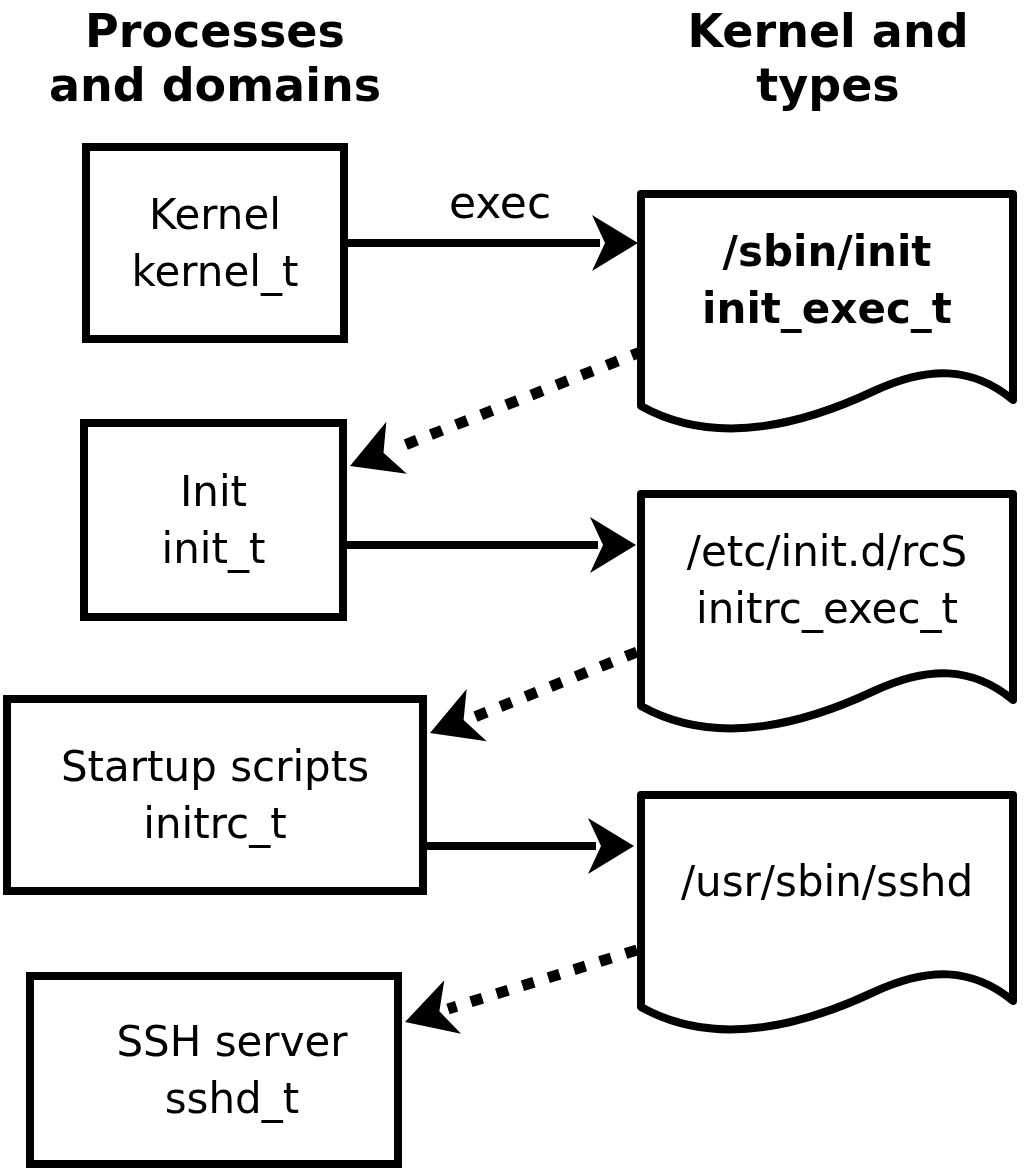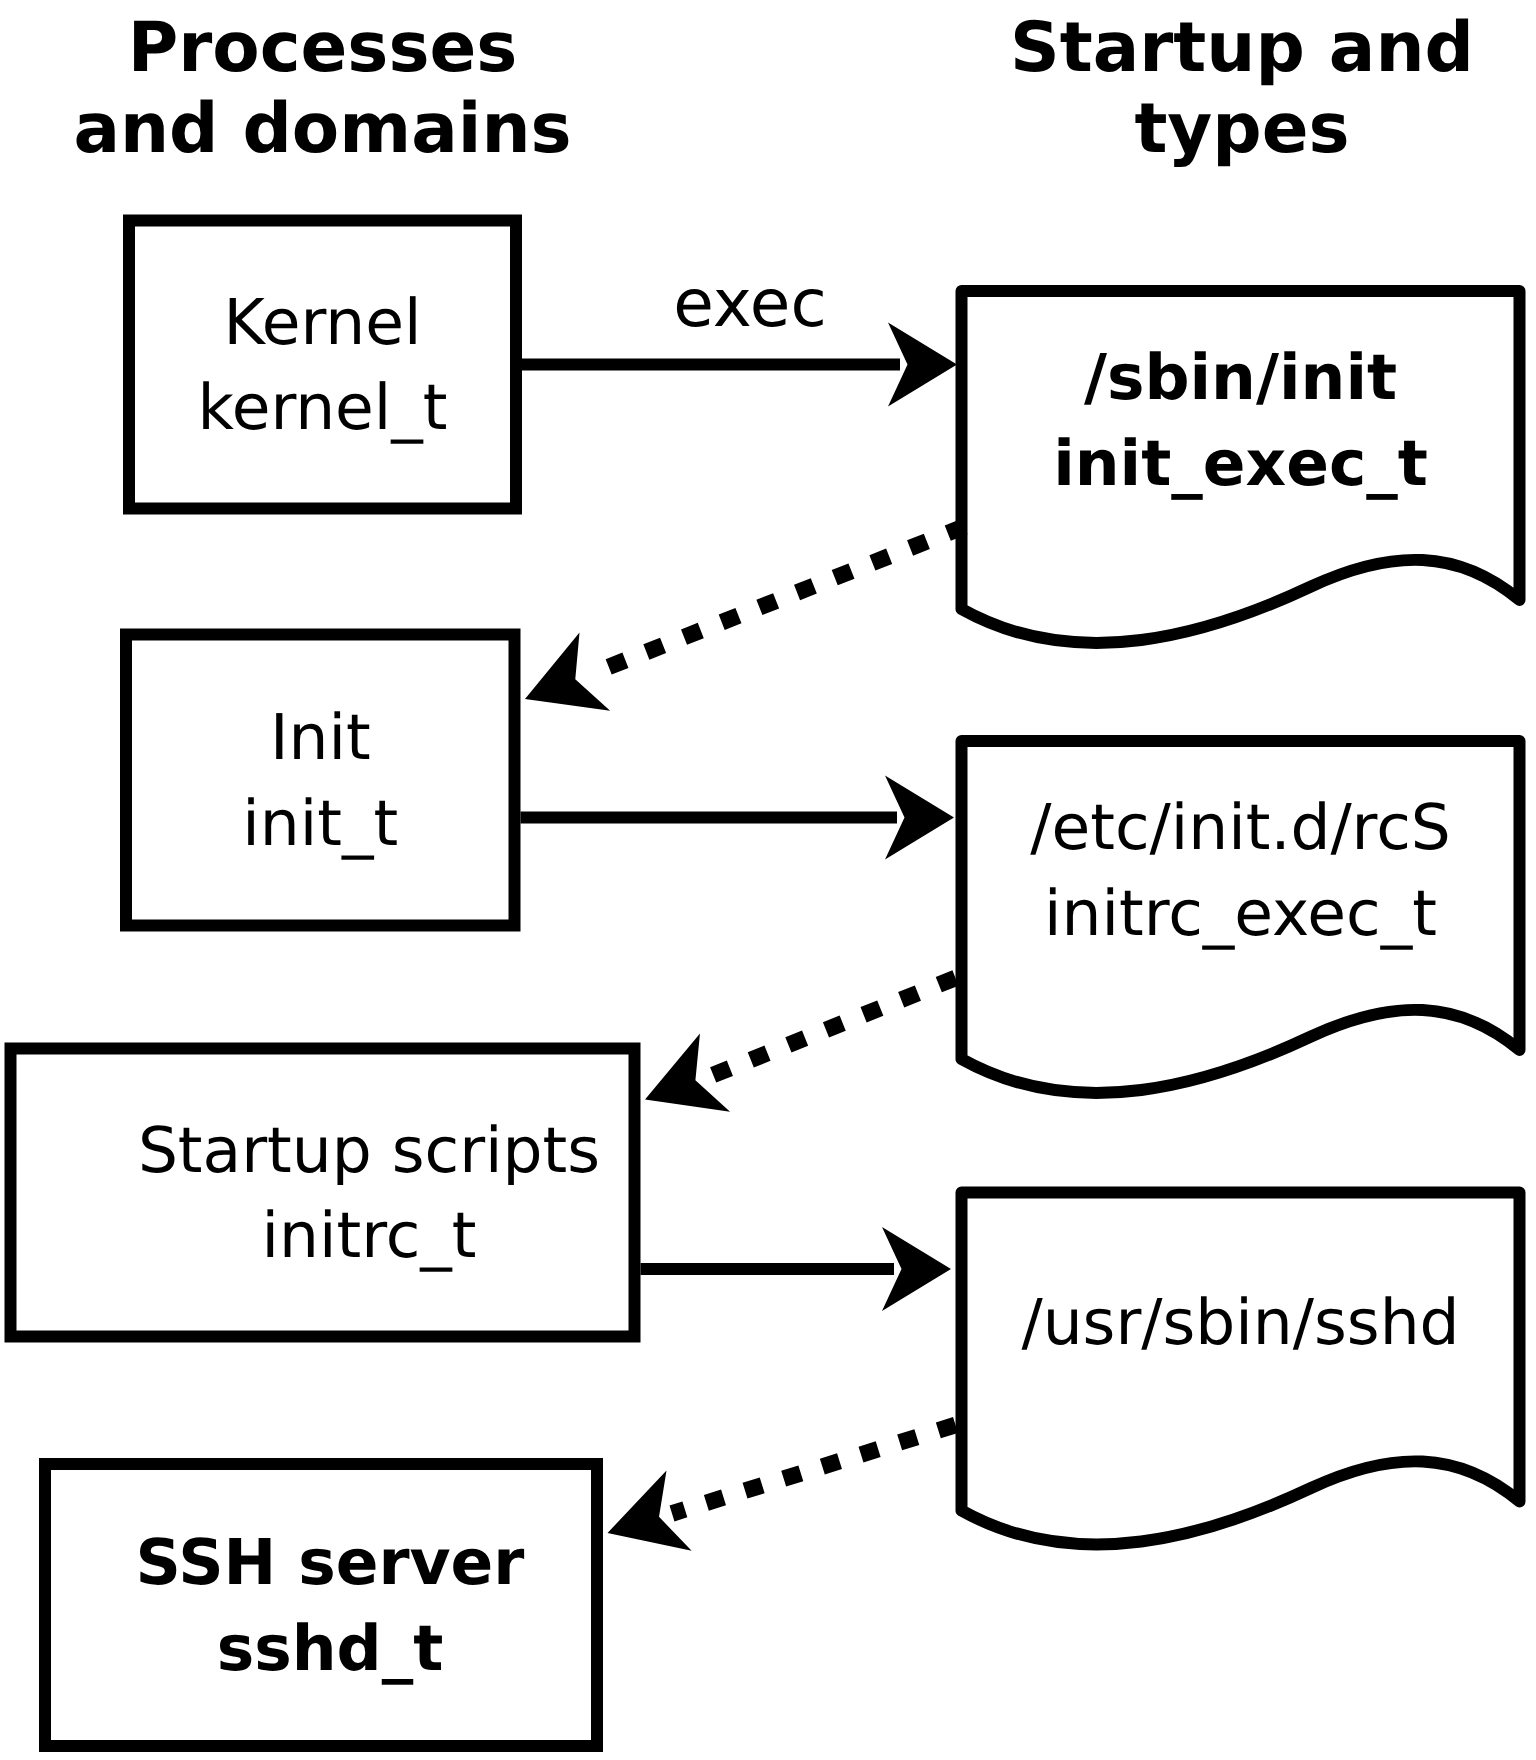--- a/index.html
+++ b/index.html
@@ -57,39 +57,39 @@
       <line x1="637" y1="950" x2="448" y2="1009" stroke="#000000" stroke-width="11" stroke-dasharray="12 15"></line>
       <polygon points="0,0 -50,-28 -36,0 -50,28" transform="translate(405,1022) rotate(162.6)"></polygon>
     </g>
   </svg>
 
   <div class="lbl col-header" style="left:0;top:4px;width:430px;">
     <span>Processes</span>
     <span>and domains</span>
   </div>
   <div class="lbl col-header" style="left:632px;top:4px;width:392px;">
-    <span>Startup and</span>
+    <span>Kernel and</span>
     <span>types</span>
   </div>
 
   <div class="lbl edge-label" style="left:420px;top:180px;width:160px;">exec</div>
 
   <div class="lbl node-label" style="left:82px;top:143px;width:266px;height:200px;">
     <span>Kernel</span>
     <span>kernel_t</span>
   </div>
   <div class="lbl node-label" style="left:80px;top:419px;width:267px;height:202px;">
     <span>Init</span>
     <span>init_t</span>
   </div>
-  <div class="lbl node-label" style="left:3px;top:695px;width:424px;height:200px;margin-left:31px;">
+  <div class="lbl node-label" style="left:3px;top:695px;width:424px;height:200px;">
     <span>Startup scripts</span>
     <span>initrc_t</span>
   </div>
-  <div class="lbl node-label" style="left:14px;top:972px;width:412px;height:196px;font-weight:bold;">
+  <div class="lbl node-label" style="left:26px;top:972px;width:412px;height:196px;">
     <span>SSH server</span>
     <span>sshd_t</span>
   </div>
 
   <div class="lbl node-label" style="left:641px;top:200px;width:372px;height:160px;font-weight:bold;">
     <span>/sbin/init</span>
     <span>init_exec_t</span>
   </div>
   <div class="lbl node-label" style="left:641px;top:500px;width:372px;height:160px;">
     <span>/etc/init.d/rcS</span>

